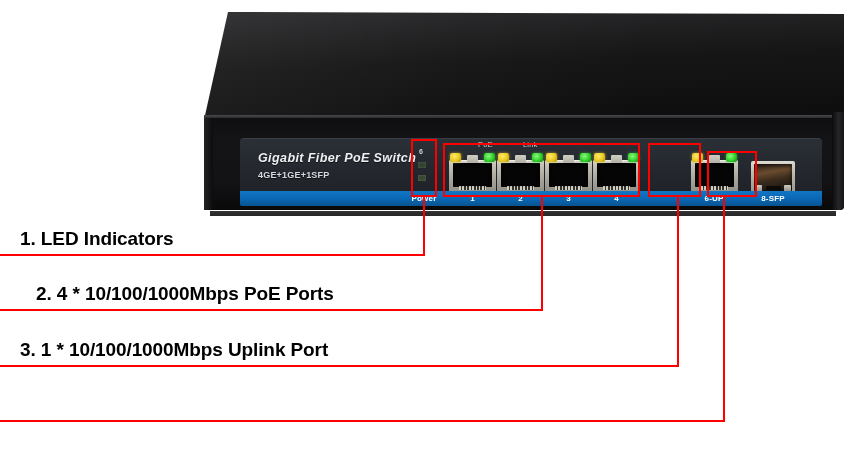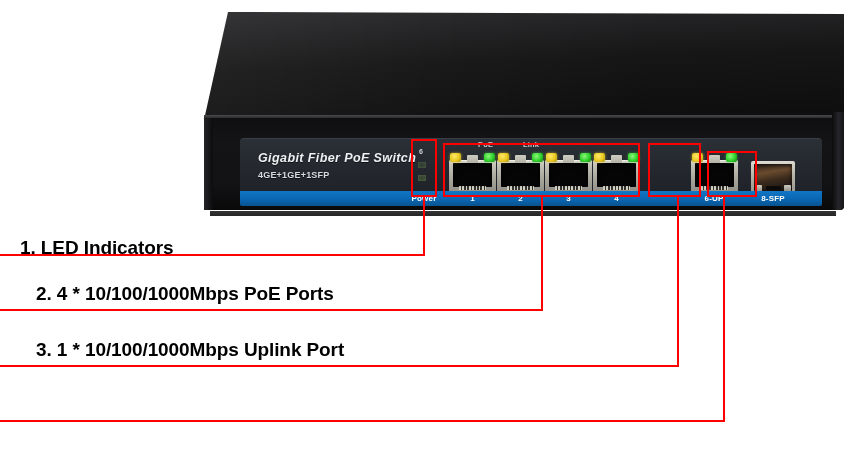--- a/index.html
+++ b/index.html
@@ -118,21 +118,21 @@
     width: 8px; height: 6px; border-radius: 1px;
     background: #2f3a30;
     box-shadow: inset 0 0 2px rgba(140,200,120,.45);
   }
   .led-dot.d1 { top: 17px; background:#343f33; }
   .led-dot.d2 { top: 30px; background:#3a4634; }
 
   
   .micro-label {
     position: absolute;
-    font-size: 7.5px; font-weight: bold; color: #c9ced3;
+    font-size: 7.5px; font-weight: normal; color: #c9ced3;
     letter-spacing: .2px;
   }
 
   
   .port-row { position: absolute; left: 200px; top: 14px; }
   .rj45 {
     position: relative;
     display: inline-block;
     width: 47px; height: 41px;
     margin-right: 1px;
@@ -366,20 +366,20 @@
 
   <div class="lead-v" style="left:541px; top:196px; height:115px;"></div>
   <div class="lead-h" style="left:0px; top:309px; width:543px;"></div>
 
   <div class="lead-v" style="left:677px; top:196px; height:171px;"></div>
   <div class="lead-h" style="left:0px; top:365px; width:679px;"></div>
 
   <div class="lead-v" style="left:723px; top:196px; height:226px;"></div>
   <div class="lead-h" style="left:0px; top:420px; width:725px;"></div>
 
-  <div class="annot" style="left:20px; top:237px;">1. LED Indicators</div>
+  <div class="annot" style="left:20px; top:228px;">1. LED Indicators</div>
 
   <div class="annot" style="left:36px; top:283px;">2. 4 * 10/100/1000Mbps PoE Ports</div>
 
-  <div class="annot" style="left:20px; top:339px;margin-left:16px;">3. 1 * 10/100/1000Mbps Uplink Port</div>
+  <div class="annot" style="left:20px; top:339px;">3. 1 * 10/100/1000Mbps Uplink Port</div>
 
 
 </div>
 
 </body></html>

